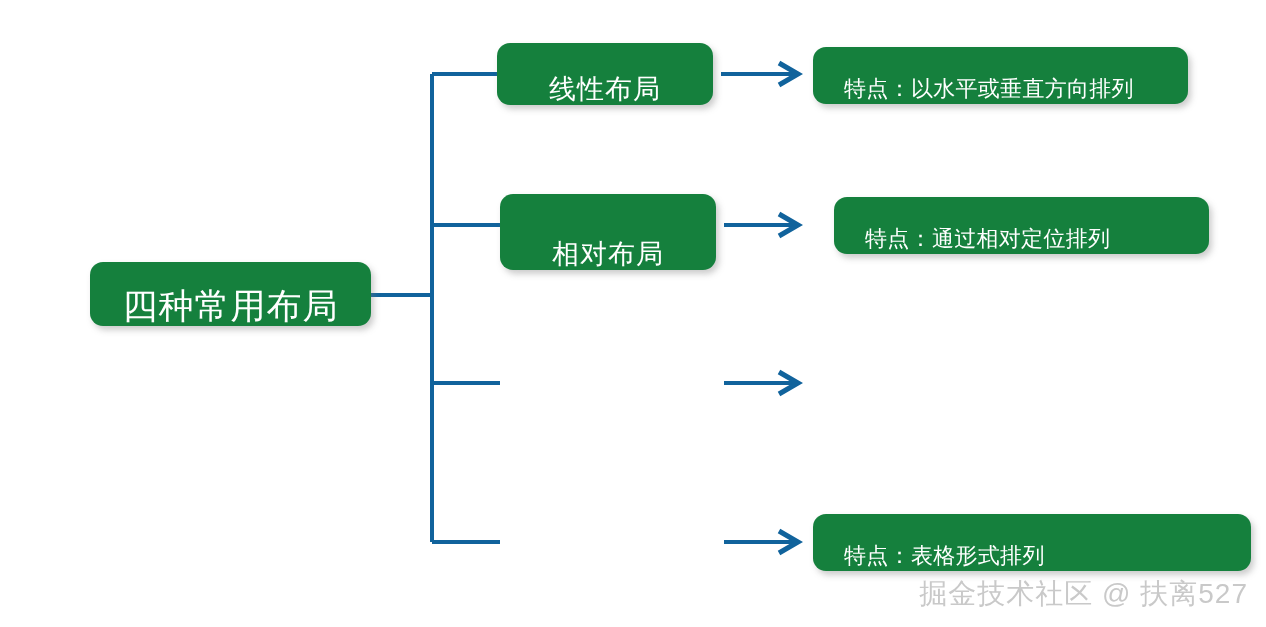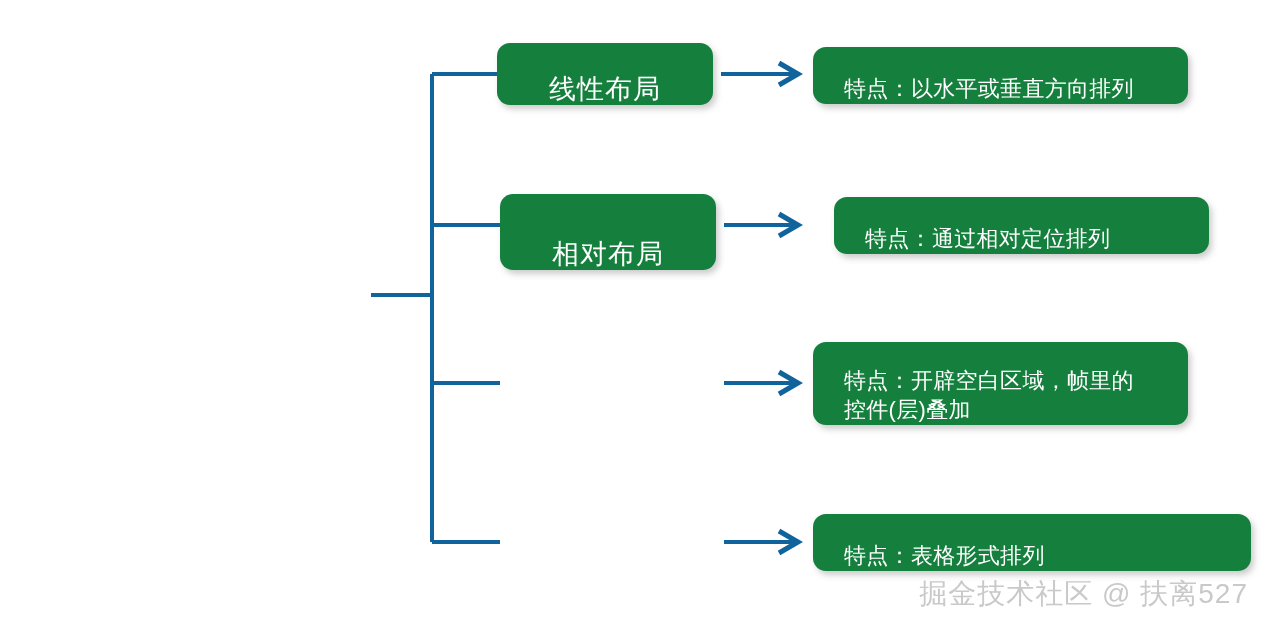--- a/index.html
+++ b/index.html
@@ -119,39 +119,38 @@
       <path d="M 779 214 L 798 225 L 779 236" stroke-width="5"></path>
 
       <path d="M 724 383 L 794 383"></path>
       <path d="M 779 372 L 798 383 L 779 394" stroke-width="5"></path>
 
       <path d="M 724 542 L 794 542"></path>
       <path d="M 779 531 L 798 542 L 779 553" stroke-width="5"></path>
     </g>
   </svg>
 
+  <div class="node root" style="left:90px; top:262px; width:281px; height:64px;">
+    <span class="label">四种常用布局</span>
+  </div>
 
   <div class="node category" style="left:497px; top:43px; width:216px; height:62px;">
     <span class="label">线性布局</span>
   </div>
   <div class="node desc" style="left:813px; top:47px; width:375px; height:57px;">
     <span class="label">特点：以水平或垂直方向排列</span>
   </div>
 
   <div class="node category" style="left:500px; top:194px; width:216px; height:76px;">
     <span class="label">相对布局</span>
   </div>
   <div class="node desc" style="left:813px; top:197px; width:375px; height:57px;margin-left:21px;">
     <span class="label">特点：通过相对定位排列</span>
   </div>
 
-  <div class="node desc" style="left:813px; top:342px; width:375px; height:83px;">
-    <span class="label">特点：开辟空白区域，帧里的
-控件(层)叠加</span>
-  </div>
 
   <div class="node desc" style="left:813px; top:514px; width:438px; height:57px;">
     <span class="label">特点：表格形式排列</span>
   </div>
 
   <div id="watermark">掘金技术社区 @ 扶离527</div>
 
 </div>
 
 </body></html>

